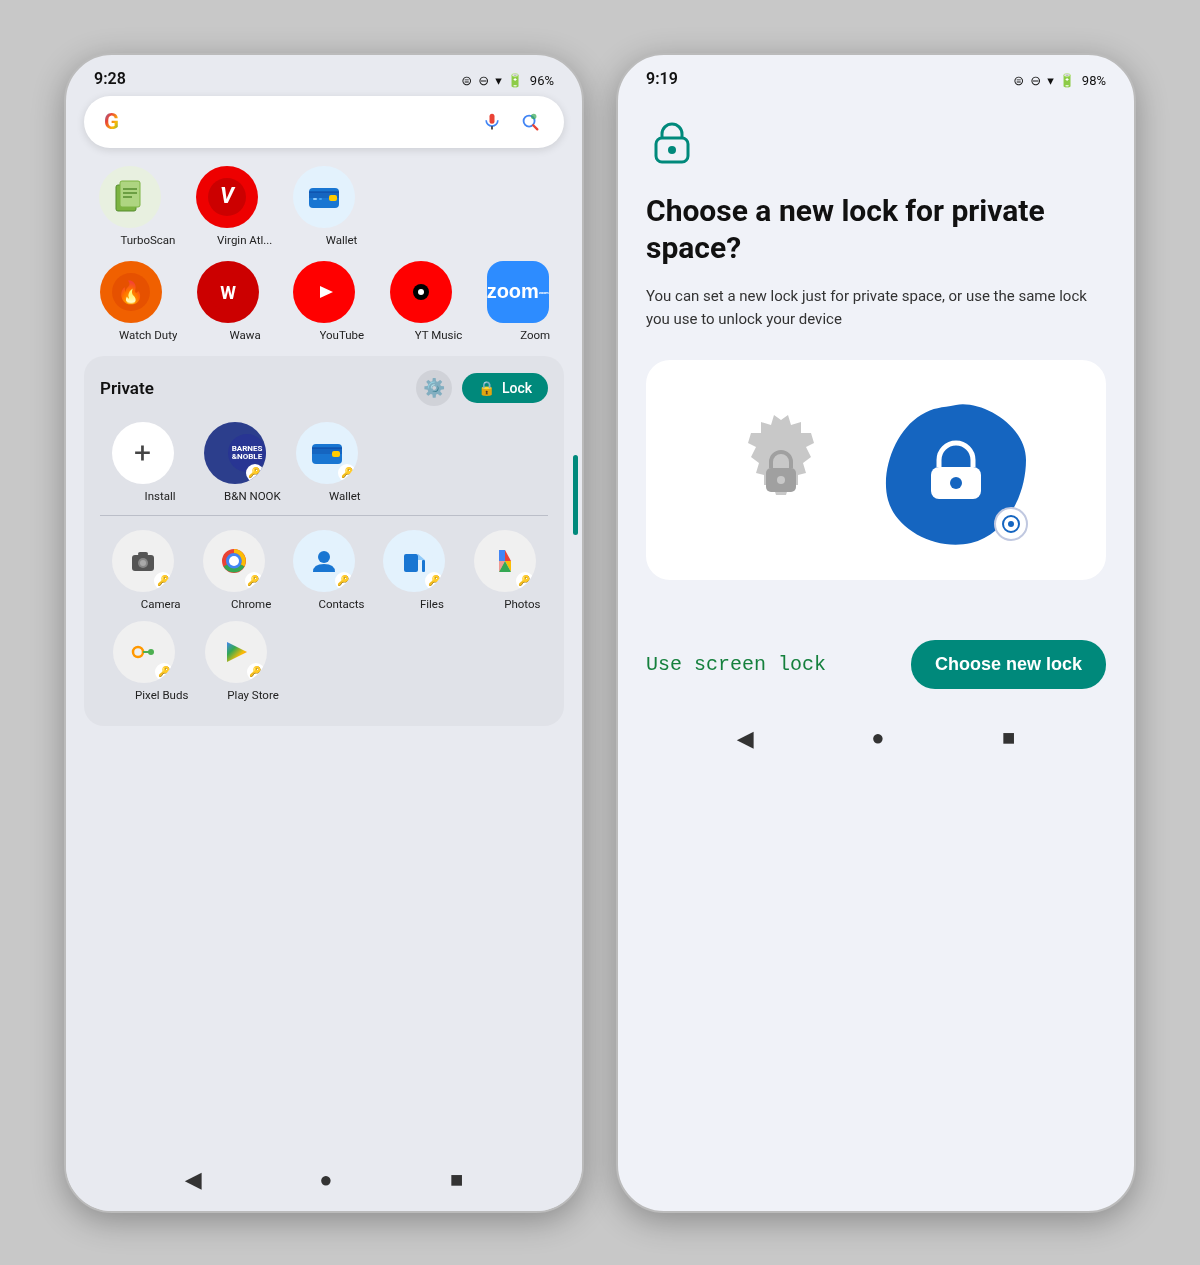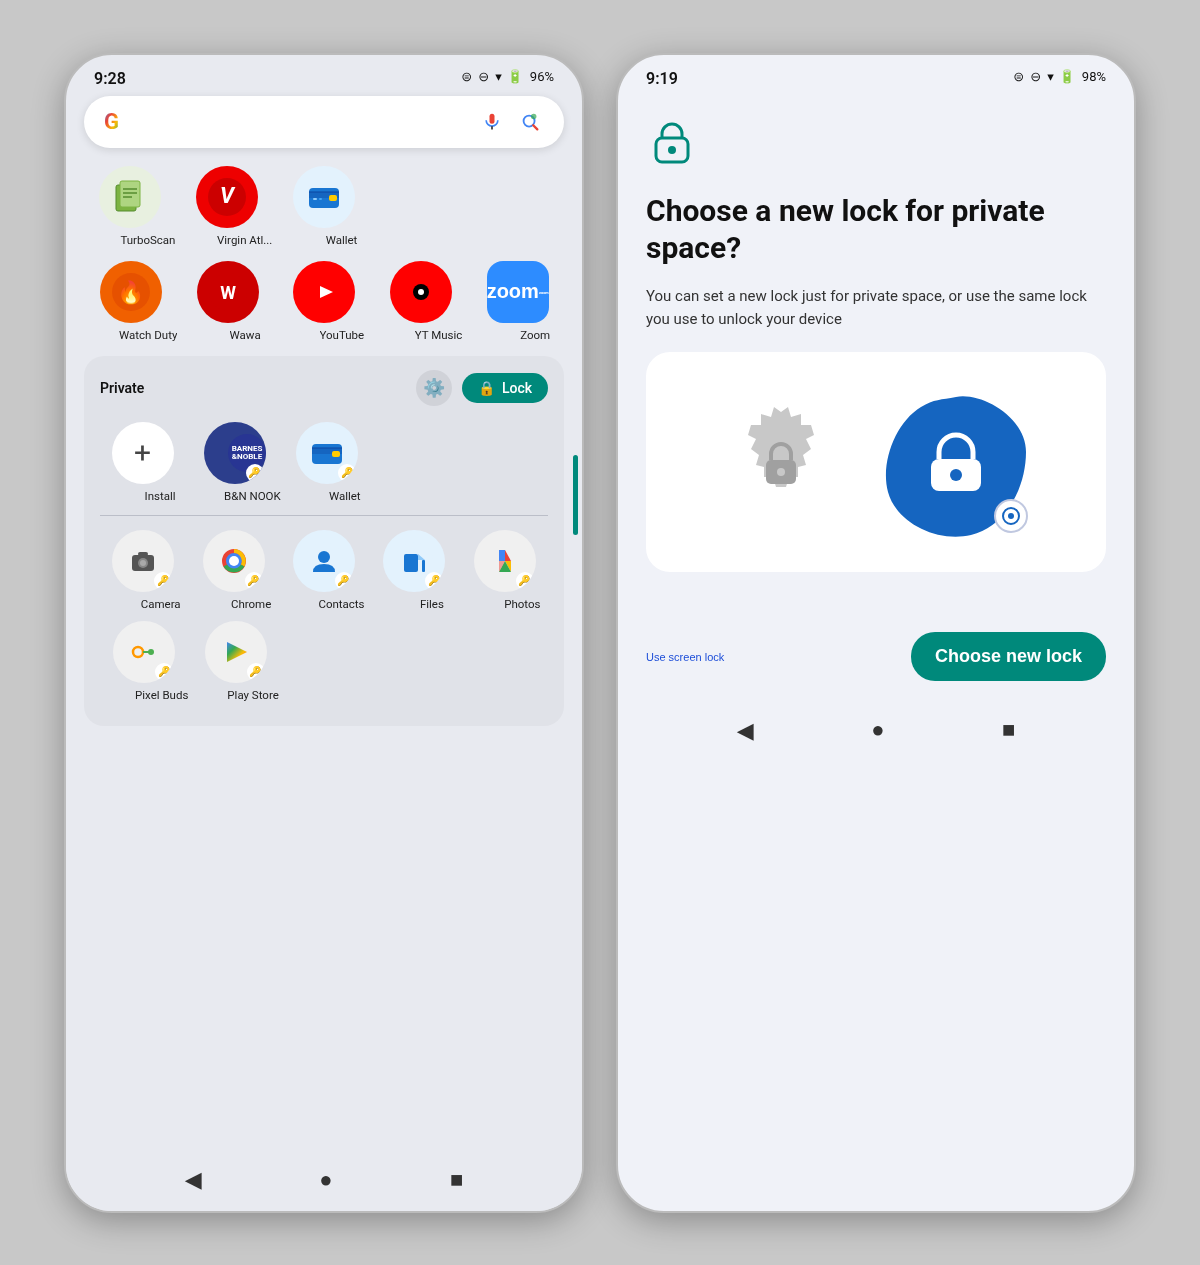--- a/index.html
+++ b/index.html
@@ -23,21 +23,21 @@
       overflow: hidden;
       position: relative;
       box-shadow: 0 8px 32px rgba(0,0,0,0.3);
       border: 2px solid #bbb;
     }
 
     
     .status-bar {
       display: flex;
       justify-content: space-between;
-      align-items: flex-start;
+      align-items: flex-end;
       padding: 14px 28px 8px;
       background: transparent;
     }
     .status-time {
       font-size: 16px;
       font-weight: 600;
       color: #111;
     }
     .status-icons {
       display: flex;
@@ -136,21 +136,21 @@
       padding: 14px 16px;
       margin-bottom: 0;
     }
     .private-header {
       display: flex;
       align-items: center;
       justify-content: space-between;
       margin-bottom: 16px;
     }
     .private-title {
-      font-size: 14px;
+      font-size: 17px;
       font-weight: 600;
       color: #111;
     }
     .private-actions {
       display: flex;
       align-items: center;
       gap: 10px;
     }
     .gear-btn {
       width: 36px;
@@ -253,21 +253,21 @@
       font-size: 30px;
       font-weight: 700;
       color: #111;
       line-height: 1.25;
       margin-bottom: 18px;
     }
     .dialog-desc {
       font-size: 15px;
       color: #333;
       line-height: 1.55;
-      margin-bottom: 21px;
+      margin-bottom: 29px;
     }
 
     
     .lock-choice-card {
       background: white;
       border-radius: 24px;
       padding: 30px 20px 20px;
       display: flex;
       align-items: center;
       justify-content: center;
@@ -287,26 +287,27 @@
     }
 
     
     .phone2-bottom {
       display: flex;
       align-items: center;
       justify-content: space-between;
       padding: 0 28px 20px;
     }
     .use-screen-lock-btn {
-      color: #1d4ed8;
-      font-size: 11px;
+      color: #15803d;
+      font-size: 20px;
       font-weight: 500;
       cursor: pointer;
       background: none;
       border: none;
+      font-family: Liberation Mono, monospace;
     }
     .choose-new-lock-btn {
       background: #00897b;
       color: white;
       border: none;
       border-radius: 24px;
       padding: 14px 24px;
       font-size: 18px;
       font-weight: 600;
       cursor: pointer;

